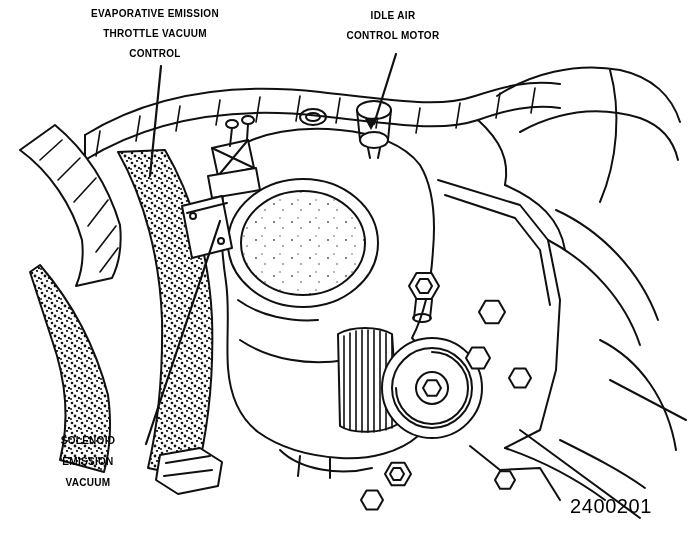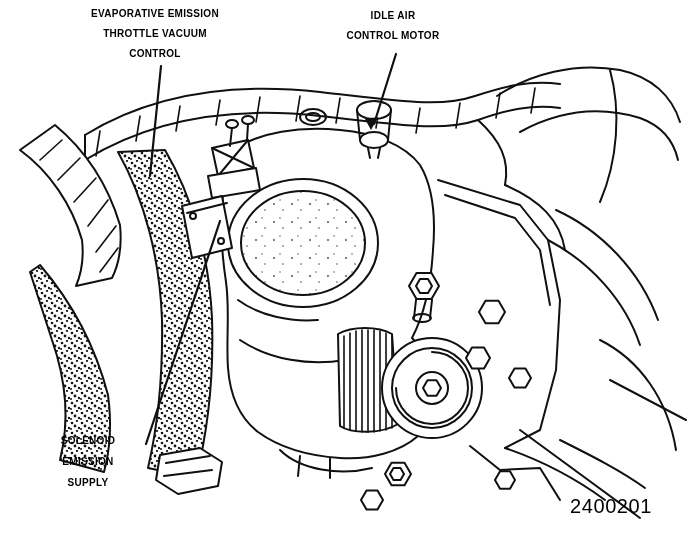--- a/index.html
+++ b/index.html
@@ -180,18 +180,18 @@
   </div>
 
   <div class="label" style="left:298px; top:6px; width:190px;">
     <div>IDLE AIR</div>
     <div>CONTROL MOTOR</div>
   </div>
 
   <div class="label" style="left:18px; top:430px; width:140px; line-height:21px;">
     <div>SOLENOID</div>
     <div>EMISSION</div>
-    <div>SUPPLY</div>
+    <div>VACUUM</div>
   </div>
 
   <div class="fig-number" style="left:566px; top:495px; width:90px;">2400201</div>
 
 </div>
 
 </body></html>

